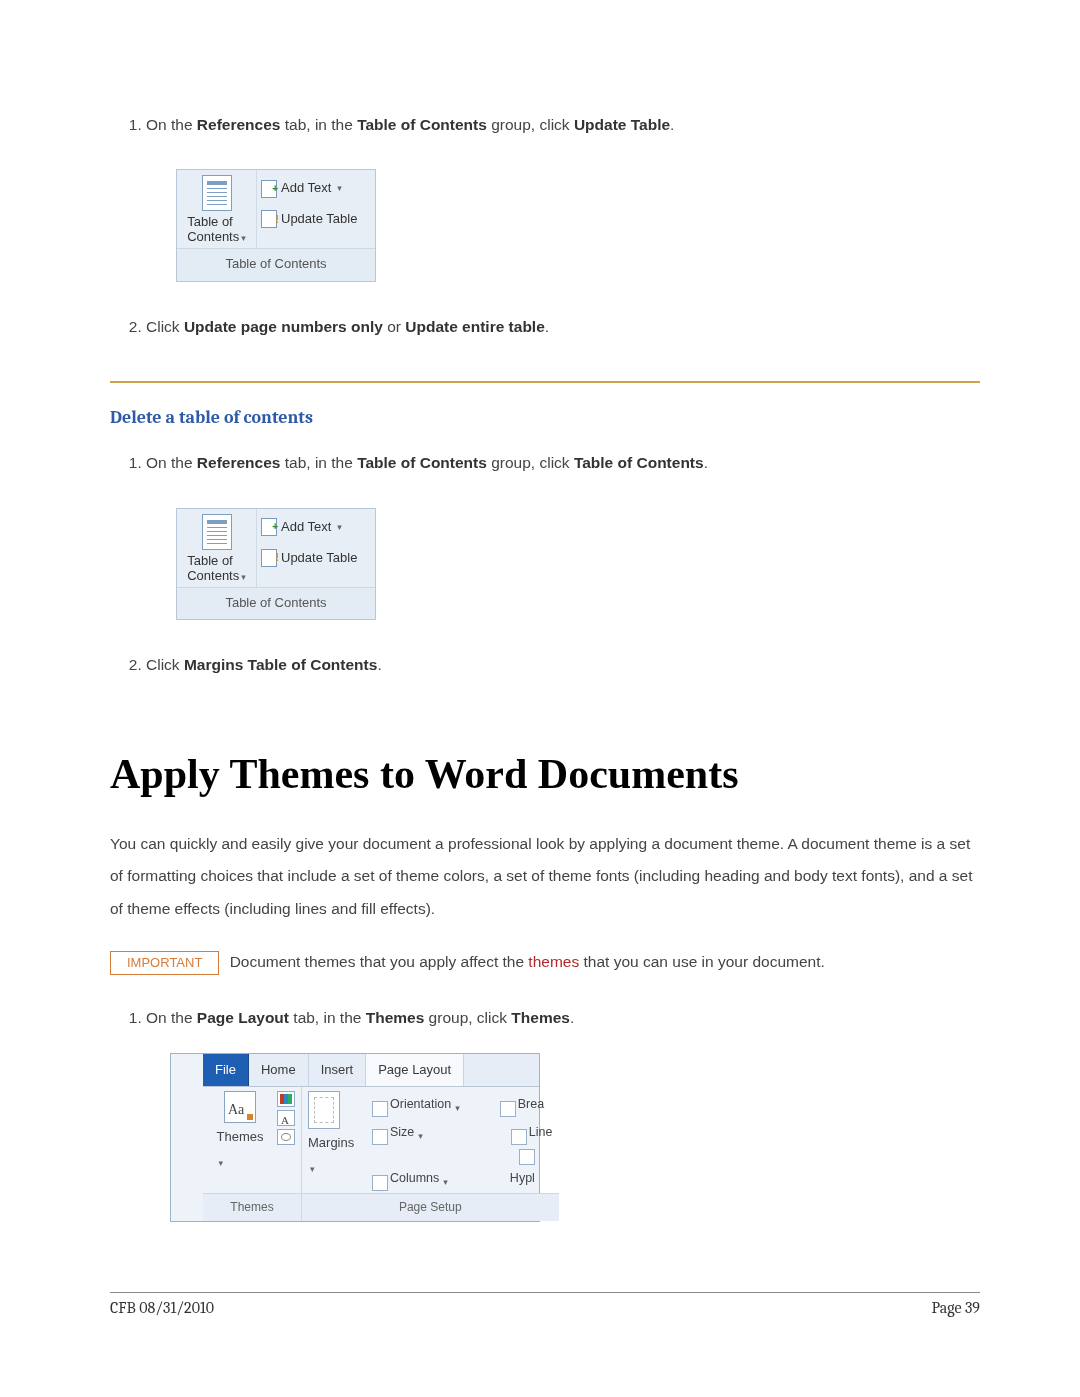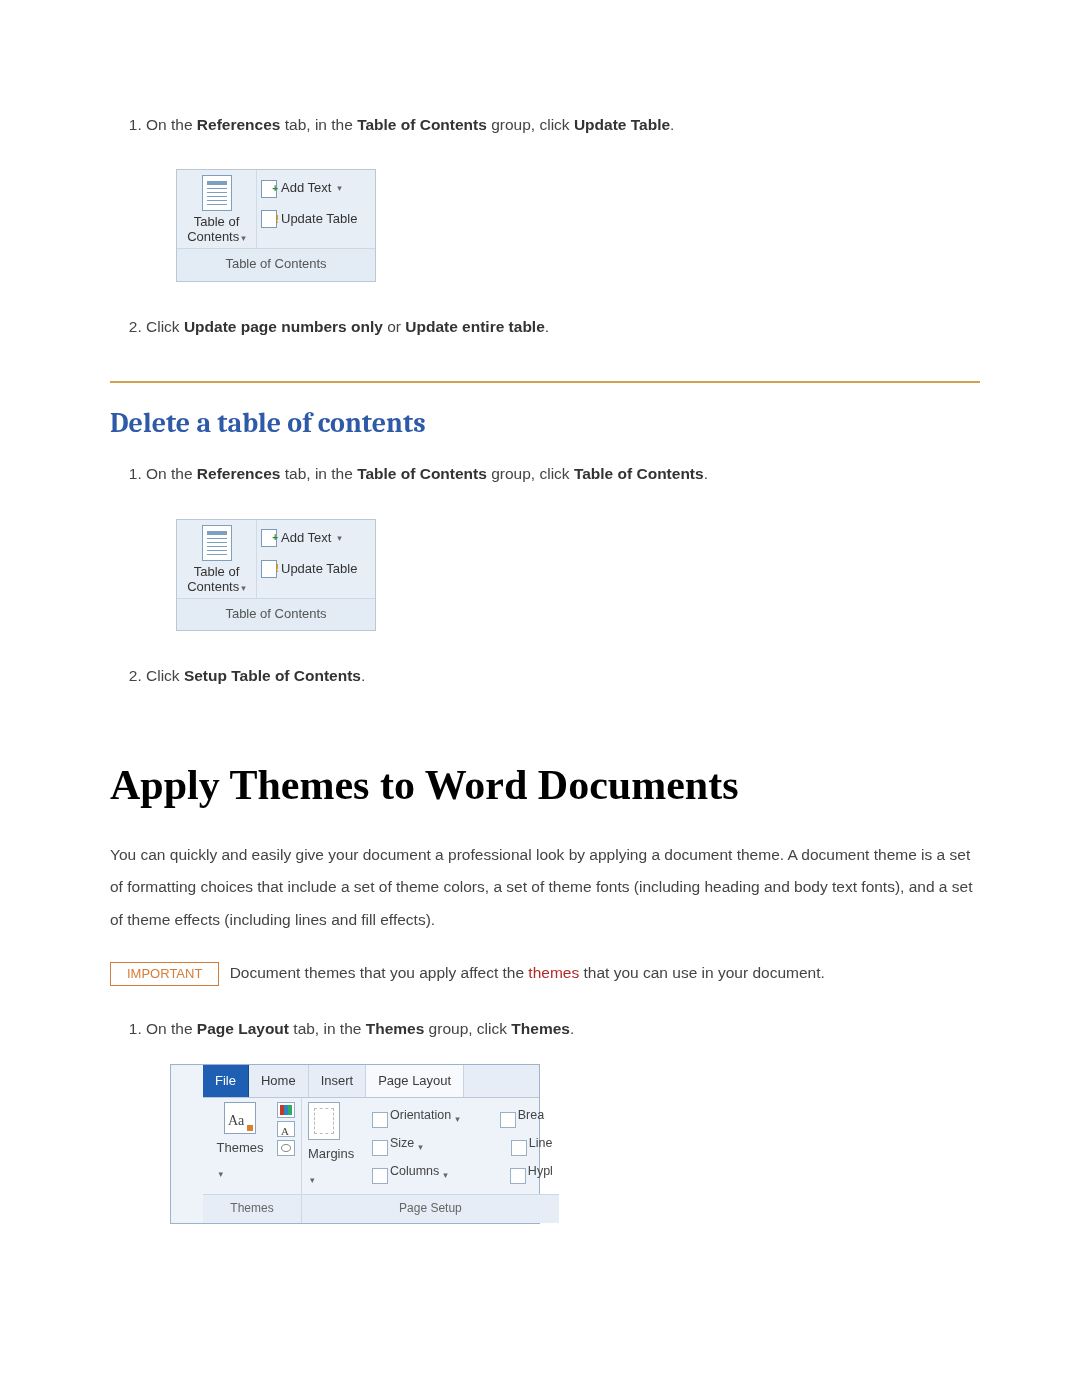--- a/index.html
+++ b/index.html
@@ -53,21 +53,21 @@
   .toc-icon::before {
     content:"";
     position:absolute; left:4px; right:4px; top:5px; height:4px;
     background:#7da0c1;
   }
   .toc-icon::after {
     content:"";
     position:absolute; left:4px; right:4px; top:12px; bottom:5px;
     background: repeating-linear-gradient(#7da0c1, #7da0c1 1px, transparent 1px, transparent 4px);
   }
-  .toc-label { text-align:center; line-height:1.15; font-size:13px; }
+  .toc-label { line-height:1.15; font-size:13px; }
   .drop-arrow { font-size:9px; color:#666; margin-left:2px;}
   .ribbon-right {
     flex:1;
     display:flex; flex-direction:column;
     padding:6px 4px;
     gap:6px;
   }
   .rbtn { display:flex; align-items:center; gap:4px; font-size:13px;}
   .mini-page {
     width:14px; height:16px;
@@ -85,21 +85,21 @@
     background:#e3ebf4;
   }
   .hr-gold {
     border: none;
     border-top: 2px solid #d0a24a;
     margin: 40px 0 24px 0;
   }
   h3.subhead {
     font-family: Cambria, Georgia, serif;
     color: #2f5aa8;
-    font-size: 28px;
+    font-size: 18px;
     font-weight: bold;
     margin: 18px 0 20px 0;
   }
   h1.title {
     font-family: "Times New Roman", Times, serif;
     font-size: 42px;
     font-weight: bold;
     color: #000;
     margin: 70px 0 30px 0;
   }
@@ -251,21 +251,21 @@
                   <span class="bang">!</span>
                 </span>
               <span>Update Table</span>
             </div>
           </div>
         </div>
         <div class="ribbon-footer">Table of Contents</div>
       </div>
     </li>
     <li>
-      <span>Click </span><span class="b">Setup Table of Contents</span><span>.</span>
+      <span>Click </span><span class="b">Margins Table of Contents</span><span>.</span>
     </li>
   </ol>
 
   <h1 class="title">Apply Themes to Word Documents</h1>
 
   <p class="body">You can quickly and easily give your document a professional look by applying a document theme. A document theme is a set of formatting choices that include a set of theme colors, a set of theme fonts (including heading and body text fonts), and a set of theme effects (including lines and fill effects).</p>
 
   <p class="body" style="line-height:1.6; margin-bottom:28px;">
     <span class="important-box">IMPORTANT</span><span>  Document themes that you apply affect the </span><span class="link">themes</span><span> that you can use in your document.</span>
   </p>
@@ -325,28 +325,32 @@
                       <span class="psicon"></span>
                       <span>Line</span>
                     </div>
                 </div>
                 <div class="psrow">
                   <div class="psitem">
                       <span class="psicon"></span>
                       <span>Columns</span>
                       <span class="drop-arrow">▾</span>
                     </div>
-                  <div class="psitem" style="margin-left:22px;">
+                  <div class="psitem" style="margin-left:22px;flex-direction:column;">
                       <span class="psicon"></span>
                       <span>Hypl</span>
                     </div>
                 </div>
               </div>
             </div>
             <div class="grp-footer">Page Setup</div>
           </div>
         </div>
       </div>
     </li>
   </ol>
 
+  <div class="page-footer">
+    <span>CFB 08/31/2010</span>
+    <span>Page 39</span>
+  </div>
 
 </div>
 
 </body></html>

